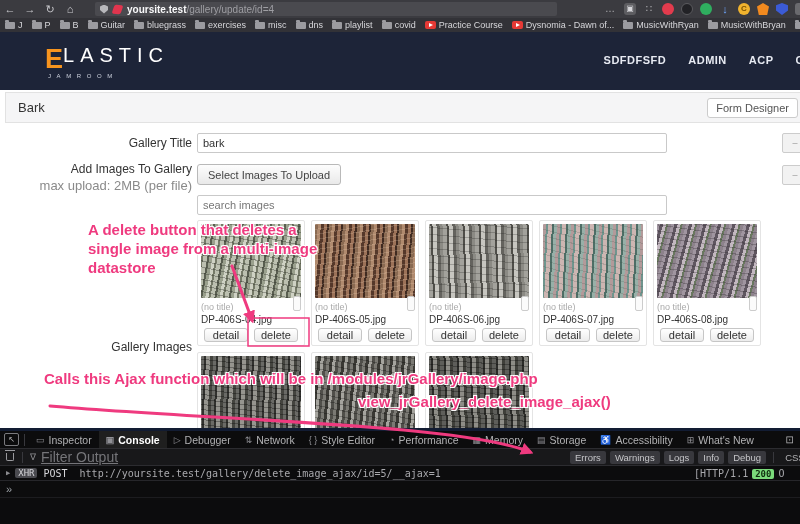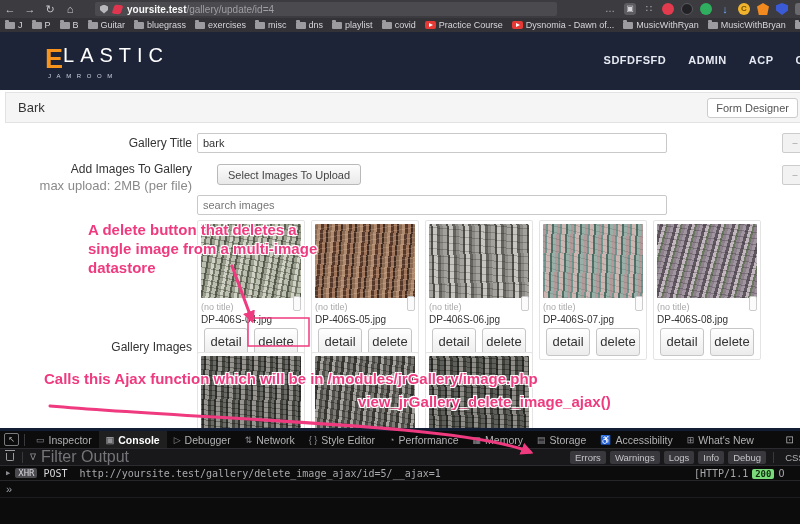--- a/index.html
+++ b/index.html
@@ -63,34 +63,34 @@
     border:1px solid #e2e2e2; border-right:none; display:flex; align-items:center; padding:0 12px; }
   .section-title { font-size:13px; color:#333; }
   .fd-btn { position:absolute; right:2px; top:5px; background:#fff; border:1px solid #ccc;
     border-radius:3px; font-size:11px; color:#555; padding:3px 8px; white-space:nowrap; cursor:pointer; }
   .flabel { position:absolute; left:0; width:192px; text-align:right; font-size:12px; color:#333; }
   .fsub { display:block; font-size:13px; color:#8a8a8a; margin-top:2px; }
   .tinput { position:absolute; left:197px; width:470px; height:20px; border:1px solid #c9c9c9;
     border-radius:2px; font-size:11px; color:#333; padding:0 5px; font-family:"Liberation Sans",sans-serif; }
   .tinput::placeholder { color:#777; opacity:1; }
   .upload-btn { position:absolute; left:197px; top:74px; height:21px; background:linear-gradient(#fdfdfd,#e9e9e9);
-    border:1px solid #b9b9b9; border-radius:3px; font-size:11px; color:#444; padding:0 10px; cursor:pointer;margin-left:20px; }
+    border:1px solid #b9b9b9; border-radius:3px; font-size:11px; color:#444; padding:0 10px; cursor:pointer; }
   .edge-box { position:absolute; width:26px; height:20px; background:#f2f2f2; border:1px solid #ccc;
     border-radius:2px 0 0 2px; color:#999; font-size:9px; text-align:center; line-height:18px; cursor:pointer; }
 
   .cards-row { position:absolute; left:197px; display:flex; gap:6px; }
   .card { width:108px; background:#fff; border:1px solid #e4e4e4; border-radius:2px; padding:3px; flex:none; }
   .thumb { width:100px; height:74px; border-radius:1px; }
   .card-title-row { display:flex; align-items:center; justify-content:space-between; height:13px; margin-top:2px; }
   .no-title { font-size:9px; color:#aaa; }
   .handle { width:8px; height:15px; background:#fbfbfb; border:1px solid #ccc; border-radius:2px;
     margin-top:-6px; cursor:grab; }
   .fname { font-size:10px; color:#333; height:13px; line-height:13px; }
   .card-btns { display:flex; justify-content:center; gap:6px; margin-top:2px; }
-  .mini-btn { min-width:44px; height:28px; font-size:13px; color:#333; text-align:center; line-height:12px;
+  .mini-btn { min-width:44px; height:14px; font-size:11px; color:#333; text-align:center; line-height:12px;
     background:linear-gradient(#fff,#ececec); border:1px solid #c6c6c6; border-radius:3px; cursor:pointer; }
 
   
   .tex0 { background-image:repeating-linear-gradient(12deg, rgba(40,42,35,.35) 0 1px, transparent 1px 6px),
     repeating-linear-gradient(100deg,#9aa08d 0 3px,#cfd2c4 3px 6px,#757a68 6px 8px,#bcc0b0 8px 12px,#595e50 12px 14px); }
   .tex1 { background-image:repeating-linear-gradient(170deg, rgba(255,228,200,.18) 0 1px, transparent 1px 5px),
     repeating-linear-gradient(95deg,#8a6a52 0 3px,#b08a6e 3px 6px,#55382a 6px 9px,#9c7258 9px 12px,#3f2a20 12px 14px); }
   .tex2 { background-image:repeating-linear-gradient(5deg, rgba(30,30,28,.25) 0 1px, transparent 1px 7px),
     repeating-linear-gradient(88deg,#a3a29c 0 4px,#4f4e49 4px 6px,#c7c6c0 6px 10px,#64635e 10px 13px,#8b8a84 13px 16px); }
   .tex3 { background-image:repeating-linear-gradient(15deg, rgba(60,80,70,.2) 0 1px, transparent 1px 6px),
@@ -116,21 +116,21 @@
   .dt-tab .g { font-size:9px; color:#909095; }
   .dt-tab.active { color:#fff; background:rgba(255,255,255,.08); font-weight:bold; }
   .dt-right { margin-left:auto; padding-right:6px; font-size:10px; color:#b1b1b3; cursor:pointer; }
   .dt-filter { position:relative; display:flex; align-items:center; height:17px; background:#18181a;
     border-bottom:1px solid #2c2c30; overflow:hidden; }
   .trash { width:8px; height:8px; border:1px solid #9a9a9e; border-top:none; border-radius:0 0 2px 2px;
     position:relative; margin:0 8px 0 6px; cursor:pointer; }
   .trash:before { content:""; position:absolute; left:-2px; top:-3px; width:10px; height:1px; background:#9a9a9e; }
   .fsep { width:1px; height:11px; background:#38383d; margin-right:7px; }
   .funnel { font-size:9px; color:#8a8a8e; margin-right:5px; }
-  .filter-ph { font-size:16px; color:#757579; }
+  .filter-ph { font-size:14px; color:#757579;text-decoration:underline; }
   .dt-filter-right { position:absolute; left:570px; top:2px; display:flex; align-items:center; gap:4px; white-space:nowrap; }
   .lvl-btn { background:#38383d; border-radius:2px; color:#c5c5c8; font-size:9.5px; padding:1px 5px; cursor:pointer; }
   .type-btn { color:#b1b1b3; font-size:9.5px; padding:1px 4px; border-radius:2px; cursor:pointer; }
   .type-sep { width:1px; height:11px; background:#38383d; margin:0 3px; }
   .dt-console { position:relative; height:15px; border-bottom:1px solid #26262a;
     font-family:"DejaVu Sans Mono", monospace; font-size:10px; display:flex; align-items:center; overflow:hidden; }
   .disc { color:#8a8a8e; font-size:7px; margin:0 5px 0 6px; cursor:pointer; }
   .xhr-badge { background:#4a4a4f; color:#d7d7db; border-radius:2px; padding:0 3px; font-size:9px; margin-right:6px; }
   .method { color:#d7d7db; margin-right:12px; }
   .req-url { color:#a9a9ad; }

